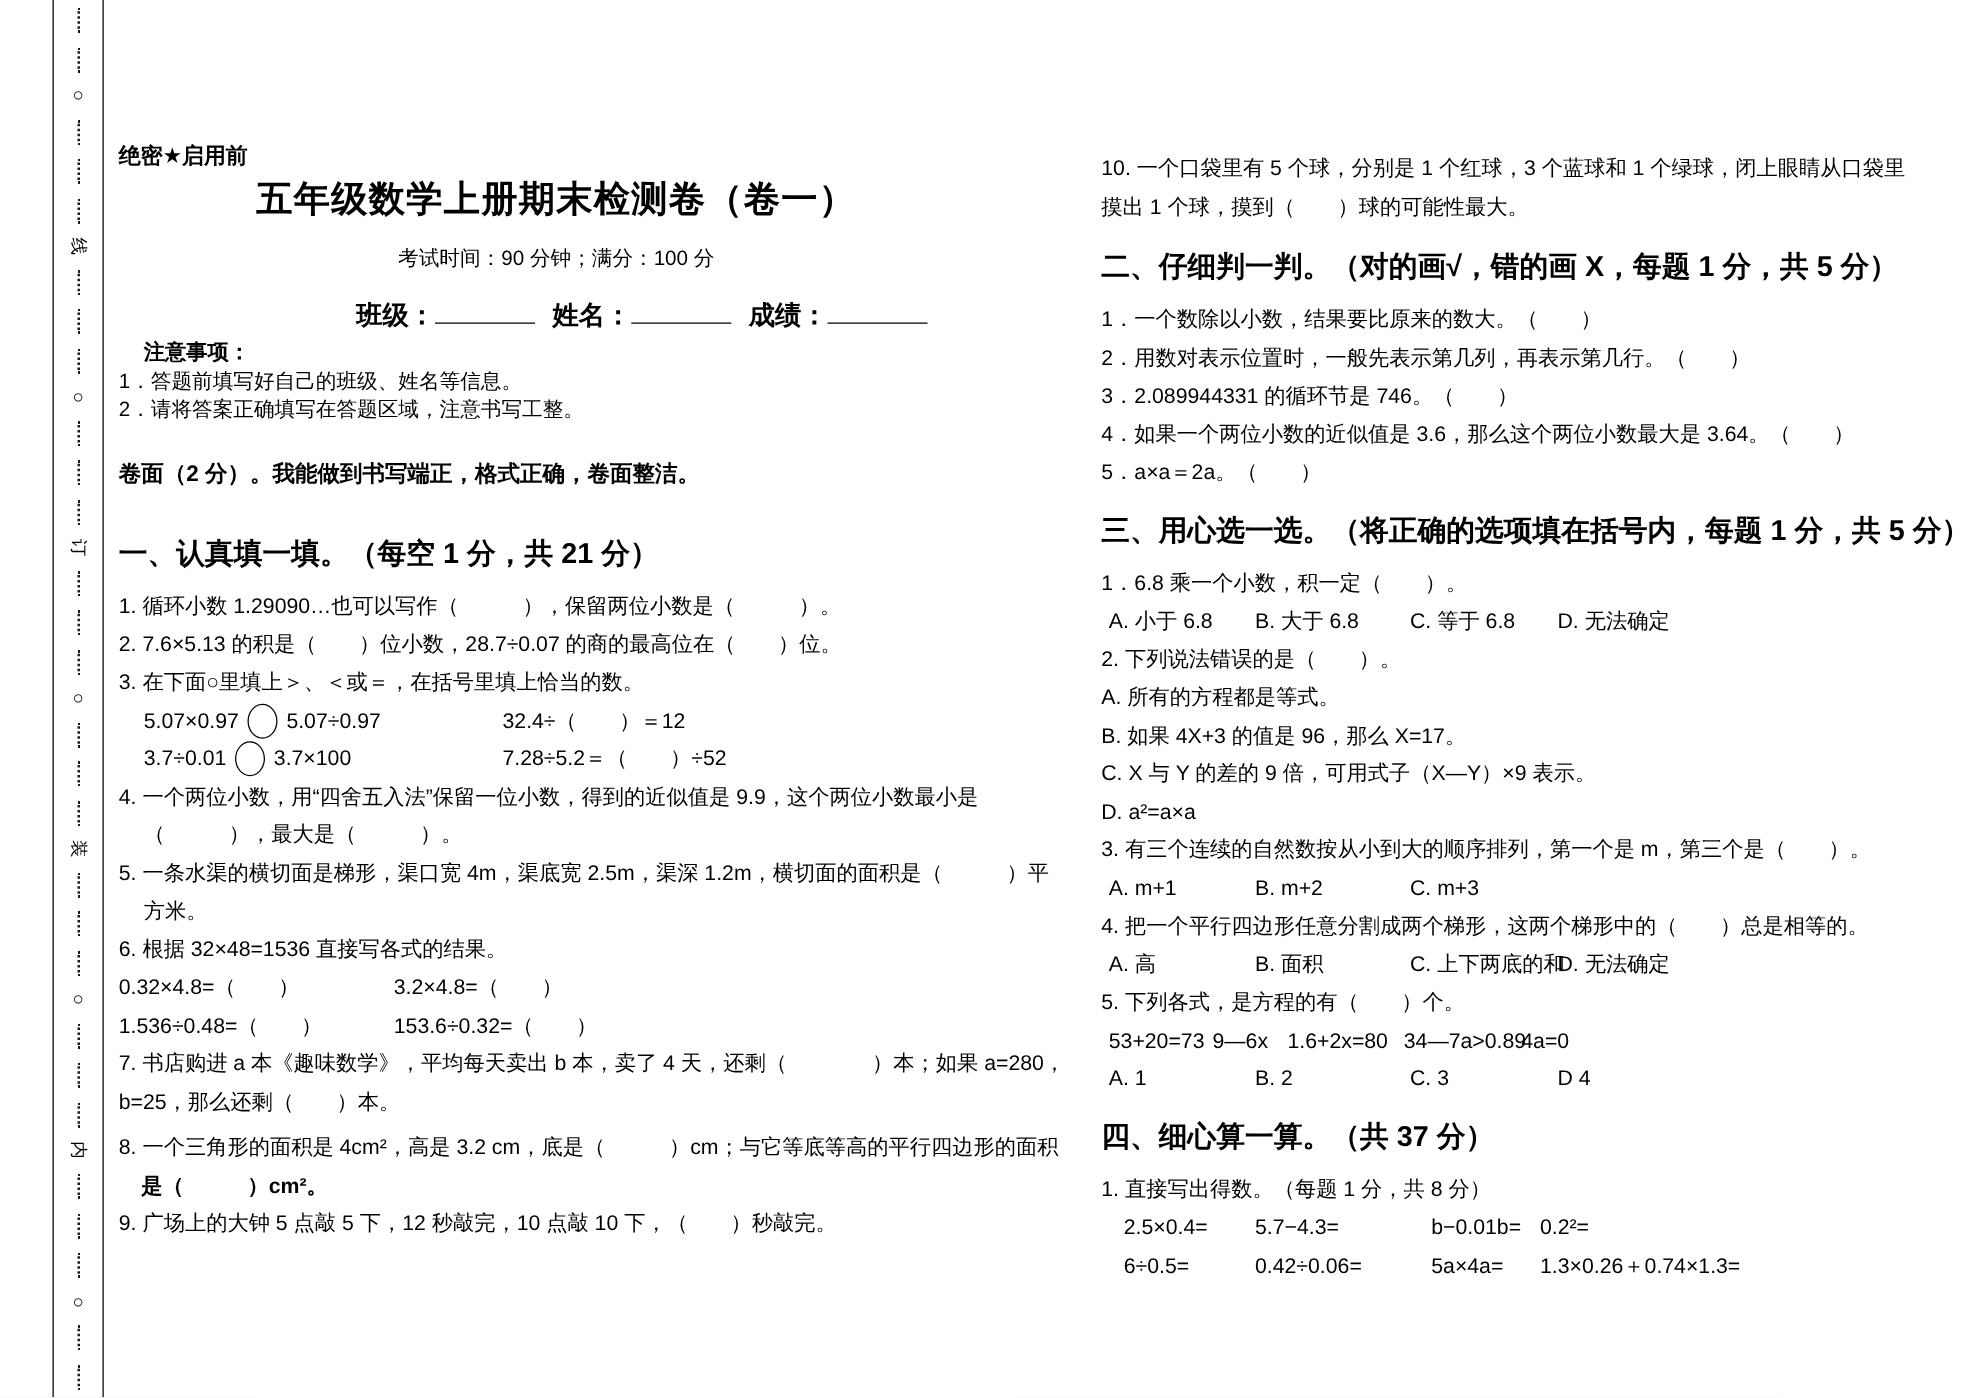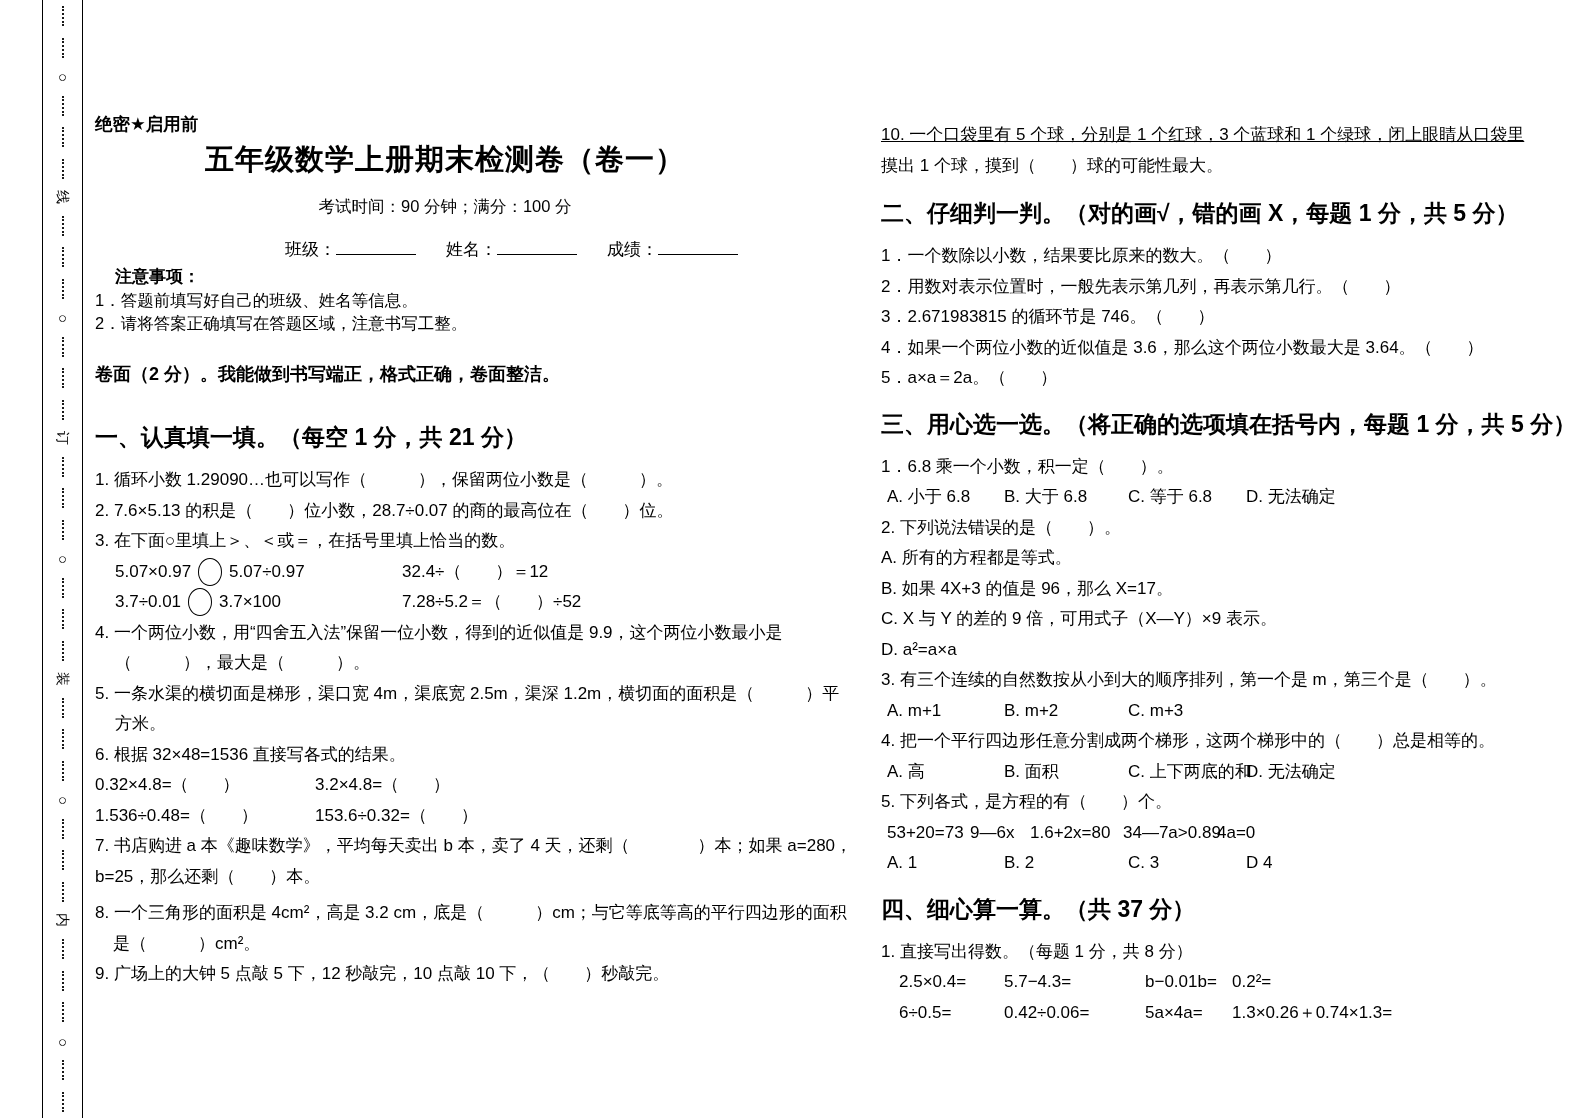--- a/index.html
+++ b/index.html
@@ -23,39 +23,39 @@
   .col { position:absolute; top:0; }
   .col-left  { left:95px;  width:700px; }
   .col-right { left:881px; width:670px; }
 
   .line { font-size:17px; line-height:30.5px; white-space:nowrap; }
   .nline { font-size:16.5px; line-height:23px; white-space:nowrap; }
 
   .secrecy { margin-top:112px; font-size:17.5px; font-weight:700; }
   .title { margin-top:4px; text-align:center; font-size:29px; font-weight:700; letter-spacing:1px; }
   .exam-info { margin-top:16px; text-align:center; font-size:16.5px; }
-  .fields { margin-top:20px; margin-left:190px; display:flex; gap:30px; align-items:flex-end; font-size:17px; font-weight:400; white-space:nowrap; }
+  .fields { margin-top:20px; margin-left:190px; display:flex; gap:14px; align-items:flex-end; font-size:21px; font-weight:700; white-space:nowrap; }
   .blank { display:inline-block; width:80px; height:16px; border-bottom:1.6px solid #000; }
   .notice-title { margin-top:4px; margin-left:20px; font-size:17px; font-weight:700; line-height:24px; }
   .paper-note { margin-top:26px; font-size:18px; font-weight:700; line-height:26px; white-space:nowrap; }
   .sec-title { font-size:23px; font-weight:700; line-height:32px; white-space:nowrap; }
   .st-1 { margin-top:34px; margin-bottom:12px; }
 
   .indent { padding-left:20px; }
-  .indent-sm { padding-left:18px; }
+  .indent-sm { padding-left:18px;font-weight:bold; }
 
   .circle-row { display:grid; grid-template-columns:307px auto; }
   .circle-row .cell-a { display:flex; align-items:center; gap:7px; padding-left:20px; }
   .cmp-circle { display:inline-block; width:24px; height:28px; border:1.8px solid #000; border-radius:50%; box-sizing:border-box; }
 
   .two-col { display:grid; grid-template-columns:220px auto; }
 
   .mt16 { margin-top:16px; } .mt14 { margin-top:14px; } .mt6 { margin-top:6px; }
   .mb12 { margin-bottom:12px; }
-  .q10a { margin-top:120px;text-decoration:underline; }
+  .q10a { margin-top:120px; }
 
   .opts-grid  { display:grid; grid-template-columns:117px 124px 118px auto; padding-left:6px; }
   .exprs-grid { display:grid; grid-template-columns:83px 60px 93px 94px auto; padding-left:6px; }
   .calc-grid  { display:grid; grid-template-columns:105px 141px 87px auto; padding-left:6px;margin-left:12px; }
 </style>
 </head>
 <body>
 
 <div class="page">
 
@@ -163,21 +163,21 @@
   </div>
 
   <div class="col col-right">
 
     <div class="line q10a">10. 一个口袋里有 5 个球，分别是 1 个红球，3 个蓝球和 1 个绿球，闭上眼睛从口袋里</div>
     <div class="line">摸出 1 个球，摸到（　　）球的可能性最大。</div>
 
     <div class="sec-title mt16 mb12">二、仔细判一判。（对的画√，错的画 X，每题 1 分，共 5 分）</div>
     <div class="line">1．一个数除以小数，结果要比原来的数大。（　　）</div>
     <div class="line">2．用数对表示位置时，一般先表示第几列，再表示第几行。（　　）</div>
-    <div class="line">3．2.671983815 的循环节是 746。（　　）</div>
+    <div class="line">3．2.089944331 的循环节是 746。（　　）</div>
     <div class="line">4．如果一个两位小数的近似值是 3.6，那么这个两位小数最大是 3.64。（　　）</div>
     <div class="line">5．a×a＝2a。（　　）</div>
 
     <div class="sec-title mt14 mb12">三、用心选一选。（将正确的选项填在括号内，每题 1 分，共 5 分）</div>
 
     <div class="line">1．6.8 乘一个小数，积一定（　　）。</div>
     <div class="line opts-grid">
       <span>A. 小于 6.8</span>
       <span>B. 大于 6.8</span>
       <span>C. 等于 6.8</span>

